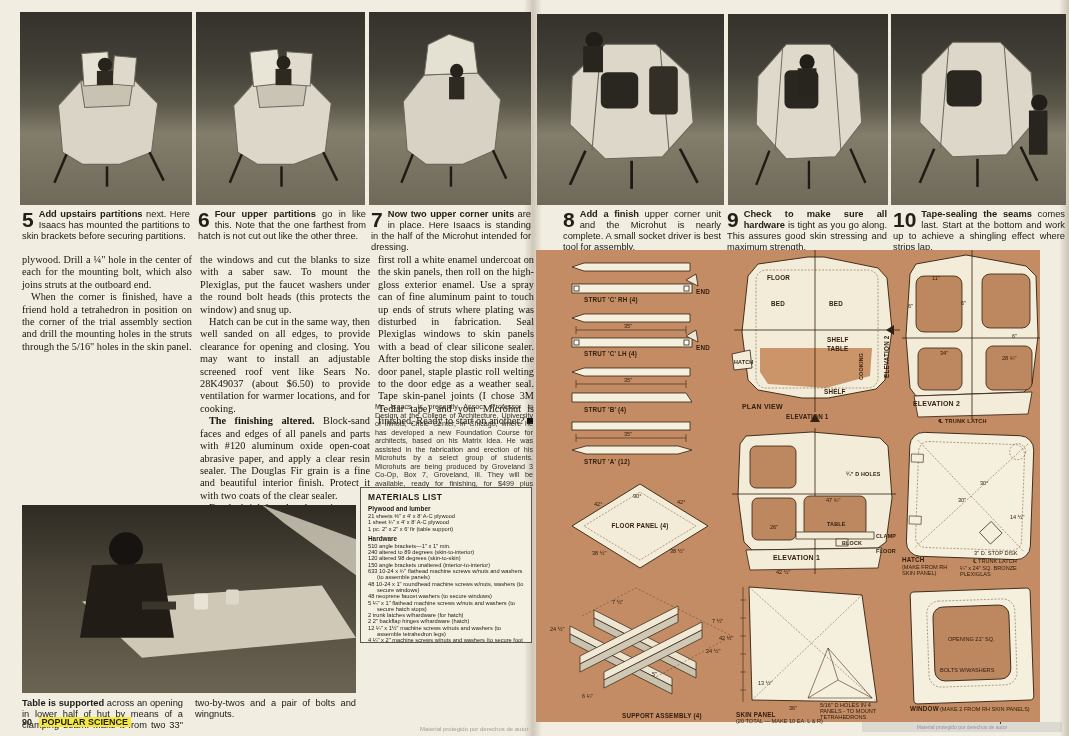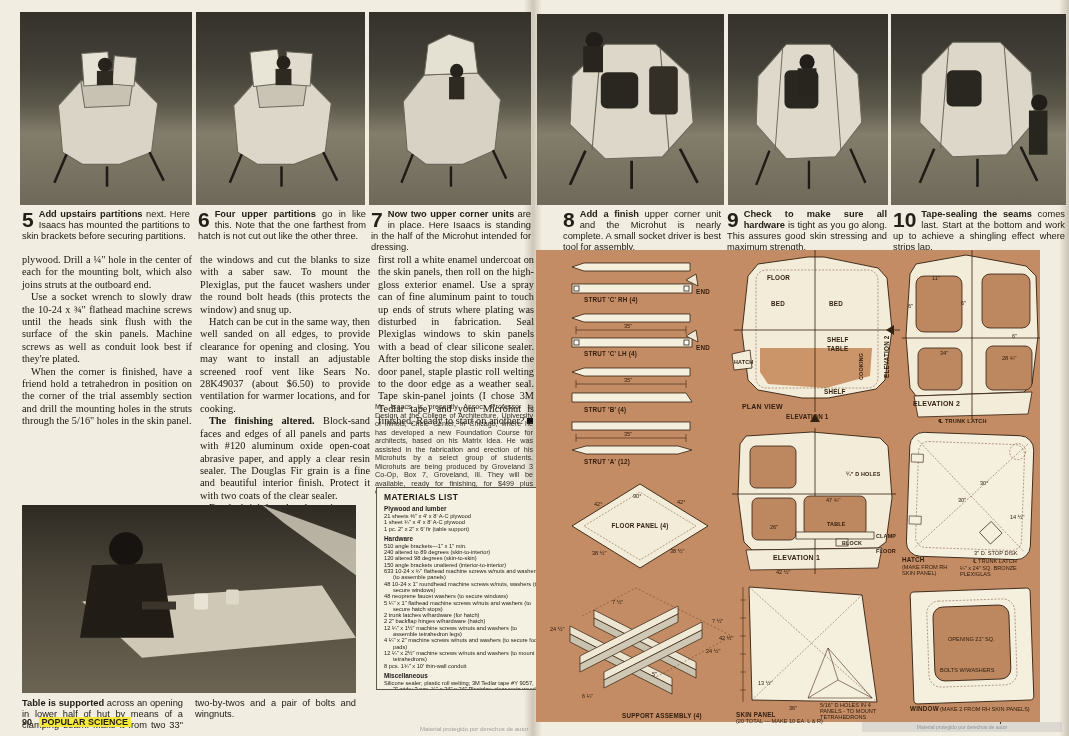--- a/index.html
+++ b/index.html
@@ -27,22 +27,22 @@
   .col{position:absolute;top:254px;font-family:"Liberation Serif","DejaVu Serif",serif;
        font-size:10.3px;line-height:12.4px;text-align:justify;color:#17150f;}
   #col1{left:22px;width:170px;} #col2{left:200px;width:170px;} #col3{left:378px;width:156px;}
   .col p{margin:0;}
   .col p.ind{text-indent:9px;}
   .endsq{display:inline-block;width:6px;height:6px;background:#111;margin-left:3px;}
   
   #note{position:absolute;left:375px;top:403px;width:158px;font-size:7.2px;line-height:8.5px;
         color:#333026;text-align:justify;}
   
-  #matbox{position:absolute;left:360px;top:487px;width:172px;height:203px;border:1px solid #5c584c;
-          background:#f5f1e2;padding:4px 7px;box-sizing:border-box;overflow:hidden;margin-left:16px;}
+  #matbox{position:absolute;left:360px;top:487px;width:172px;height:156px;border:1px solid #5c584c;
+          background:#f5f1e2;padding:4px 7px;box-sizing:border-box;overflow:hidden;}
   #matbox .mtitle{font-weight:bold;font-size:8.4px;letter-spacing:.4px;margin-bottom:3px;}
   #matbox .mhead{font-weight:bold;font-size:6.4px;margin:3px 0 1px;}
   #matbox .mli{font-size:5.7px;line-height:6.3px;padding-left:9px;text-indent:-9px;color:#24211a;}
   
   #phtable{position:absolute;left:22px;top:505px;width:334px;height:188px;
            background:linear-gradient(180deg,#2f2b23 0%,#4c463a 40%,#6b6453 100%);}
   #phtable svg{width:100%;height:100%;display:block;}
   #tablecap{position:absolute;left:22px;top:698px;width:334px;font-size:9.3px;line-height:10.8px;
             column-count:2;column-gap:12px;text-align:justify;}
   
@@ -186,21 +186,20 @@
   </div>
   <div class="cap" id="cap9">
     <span class="num">9</span><b>Check to make sure all hardware</b><span> is tight as you go along. This assures good skin stressing and maximum strength.</span>
   </div>
   <div class="cap" id="cap10">
     <span class="num">10</span><b>Tape-sealing the seams</b><span> comes last. Start at the bottom and work up to achieve a shingling effect where strips lap.</span>
   </div>
 
   <div class="col" id="col1">
     <p>plywood. Drill a ¼" hole in the center of each for the mounting bolt, which also joins struts at the outboard end.</p>
-    <p class="ind">Use a socket wrench to slowly draw the 10-24 x ¾" flathead machine screws until the heads sink flush with the surface of the skin panels. Machine screws as well as conduit look best if they're plated.</p>
     <p class="ind">When the corner is finished, have a friend hold a tetrahedron in position on the corner of the trial assembly section and drill the mounting holes in the struts through the 5/16" holes in the skin panel.</p>
   </div>
   <div class="col" id="col2">
     <p>the windows and cut the blanks to size with a saber saw. To mount the Plexiglas, put the faucet washers under the round bolt heads (this protects the window) and snug up.</p>
     <p class="ind">Hatch can be cut in the same way, then well sanded on all edges, to provide clearance for opening and closing. You may want to install an adjustable screened roof vent like Sears No. 28K49037 (about $6.50) to provide ventilation for warmer locations, and for cooking.</p>
     <p class="ind"><b>The finishing altered.</b><span> Block-sand faces and edges of all panels and parts with #120 aluminum oxide open-coat abrasive paper, and apply a clear resin sealer. The Douglas Fir grain is a fine and beautiful interior finish. Protect it with two coats of the clear sealer.</span></p>
     <p class="ind">For the brightly colored exterior,</p>
   </div>
   <div class="col" id="col3">
     <p><span>first roll a white enamel undercoat on the skin panels, then roll on the high-gloss exterior enamel. Use a spray can of fine aluminum paint to touch up ends of struts where plating was disturbed in fabrication. Seal Plexiglas windows to skin panels with a bead of clear silicone sealer. After bolting the stop disks inside the door panel, staple plastic roll welting to the door edge as a weather seal. Tape skin-panel joints (I chose 3M Tedlar tape) and your Microhut is finished. Ready to start on another?</span><span class="endsq"></span></p>

